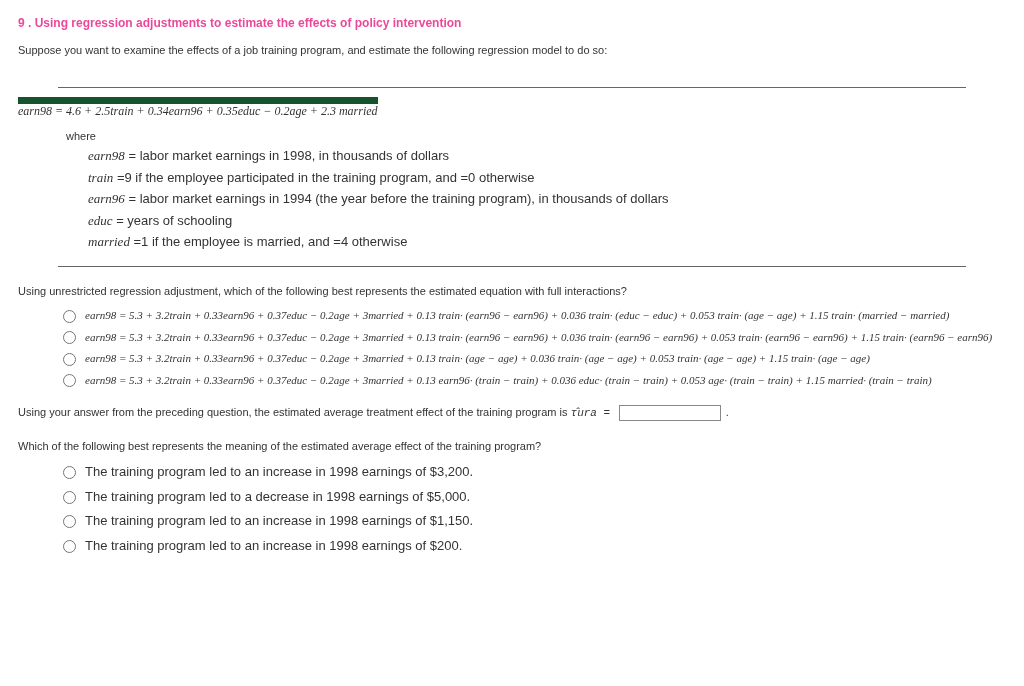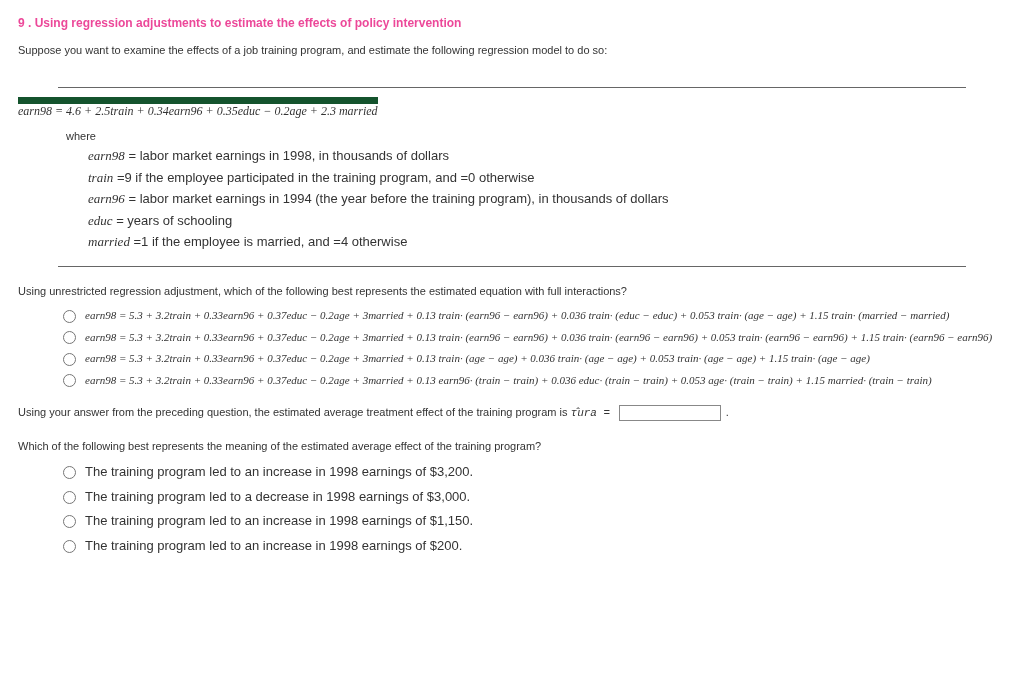--- a/index.html
+++ b/index.html
@@ -70,21 +70,21 @@
 </div>
 
 <div class="q">Which of the following best represents the meaning of the estimated average effect of the training program?</div>
 
 <div class="opt">
     <input type="radio" name="q3" style="">
     <span class="lblp">The training program led to an increase in 1998 earnings of $3,200.</span>
   </div>
 <div class="opt">
     <input type="radio" name="q3" style="">
-    <span class="lblp">The training program led to a decrease in 1998 earnings of $3,000.</span>
+    <span class="lblp">The training program led to a decrease in 1998 earnings of $5,000.</span>
   </div>
 <div class="opt">
     <input type="radio" name="q3" style="">
     <span class="lblp">The training program led to an increase in 1998 earnings of $1,150.</span>
   </div>
 <div class="opt">
     <input type="radio" name="q3" style="">
     <span class="lblp">The training program led to an increase in 1998 earnings of $200.</span>
   </div>
 

